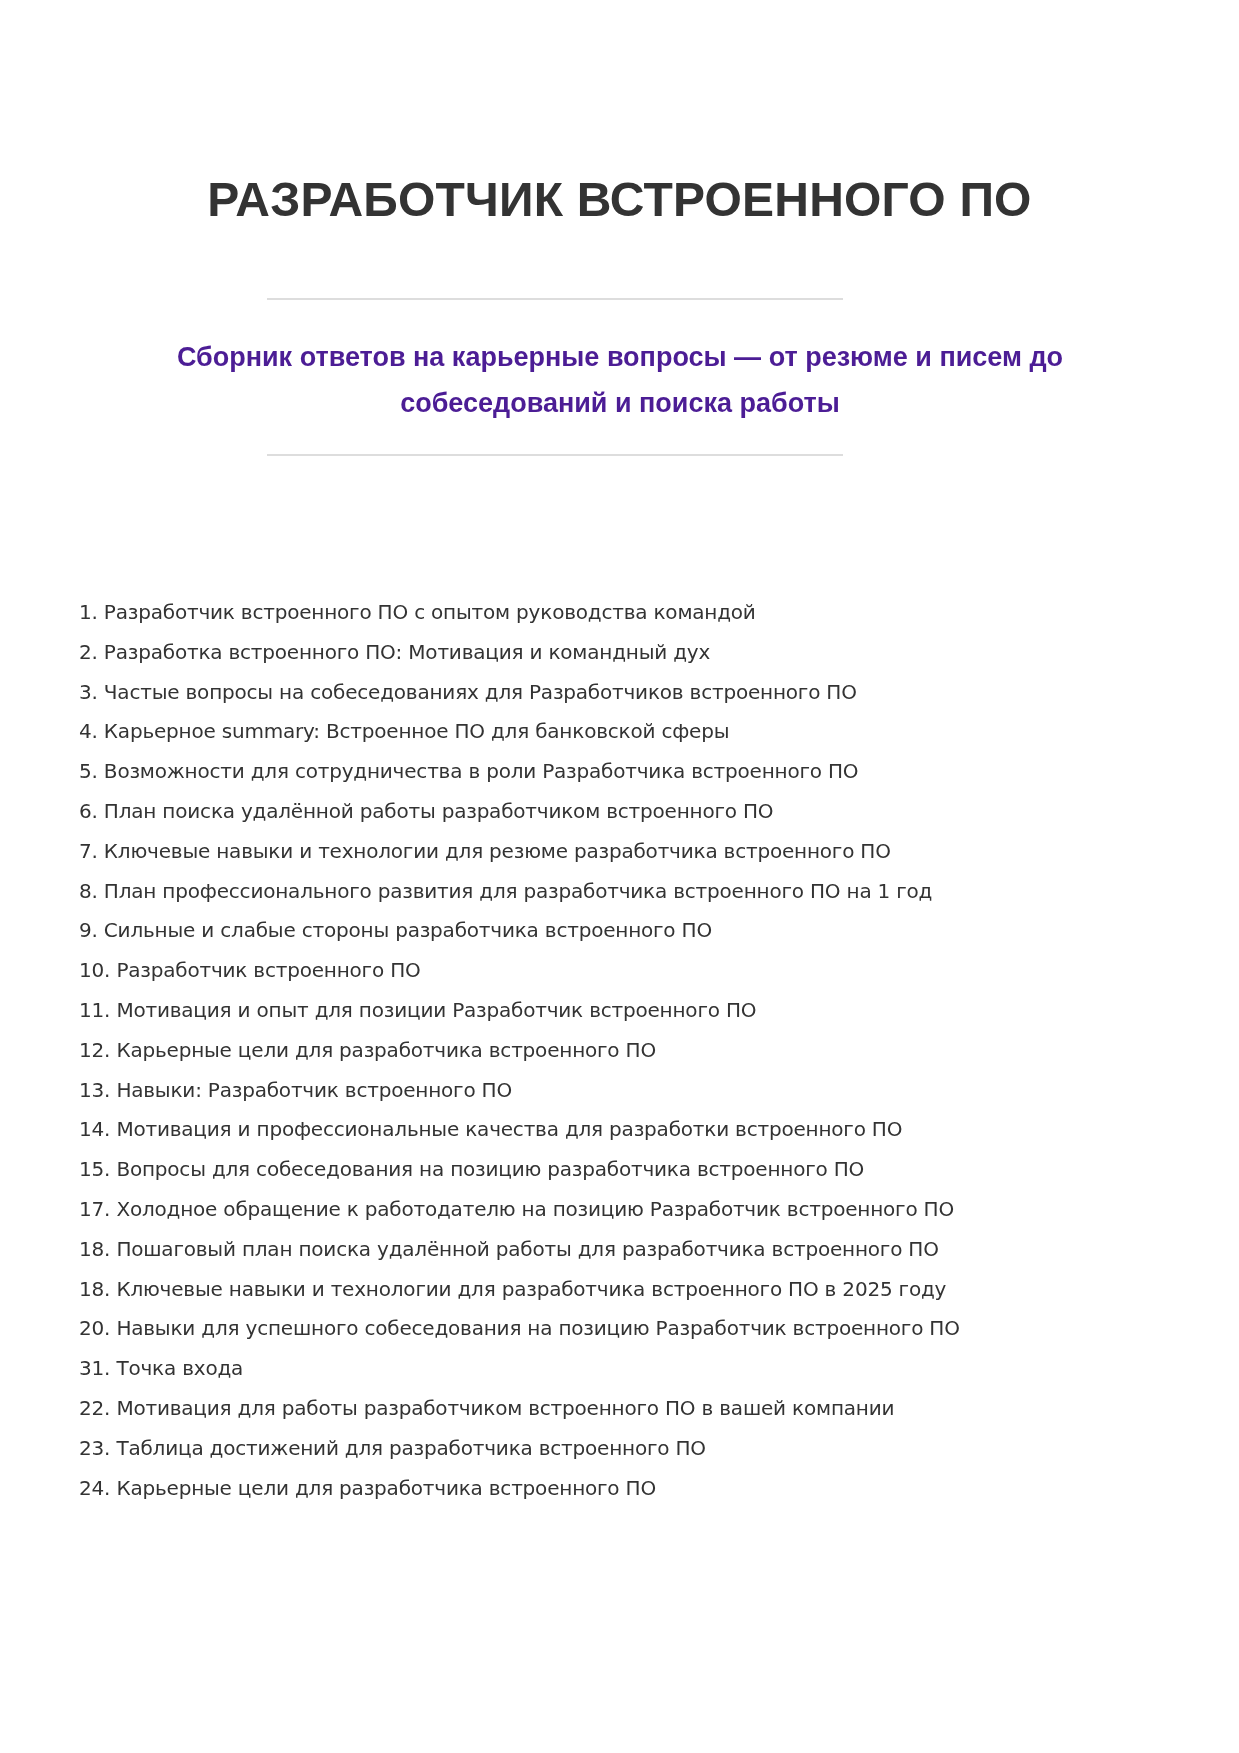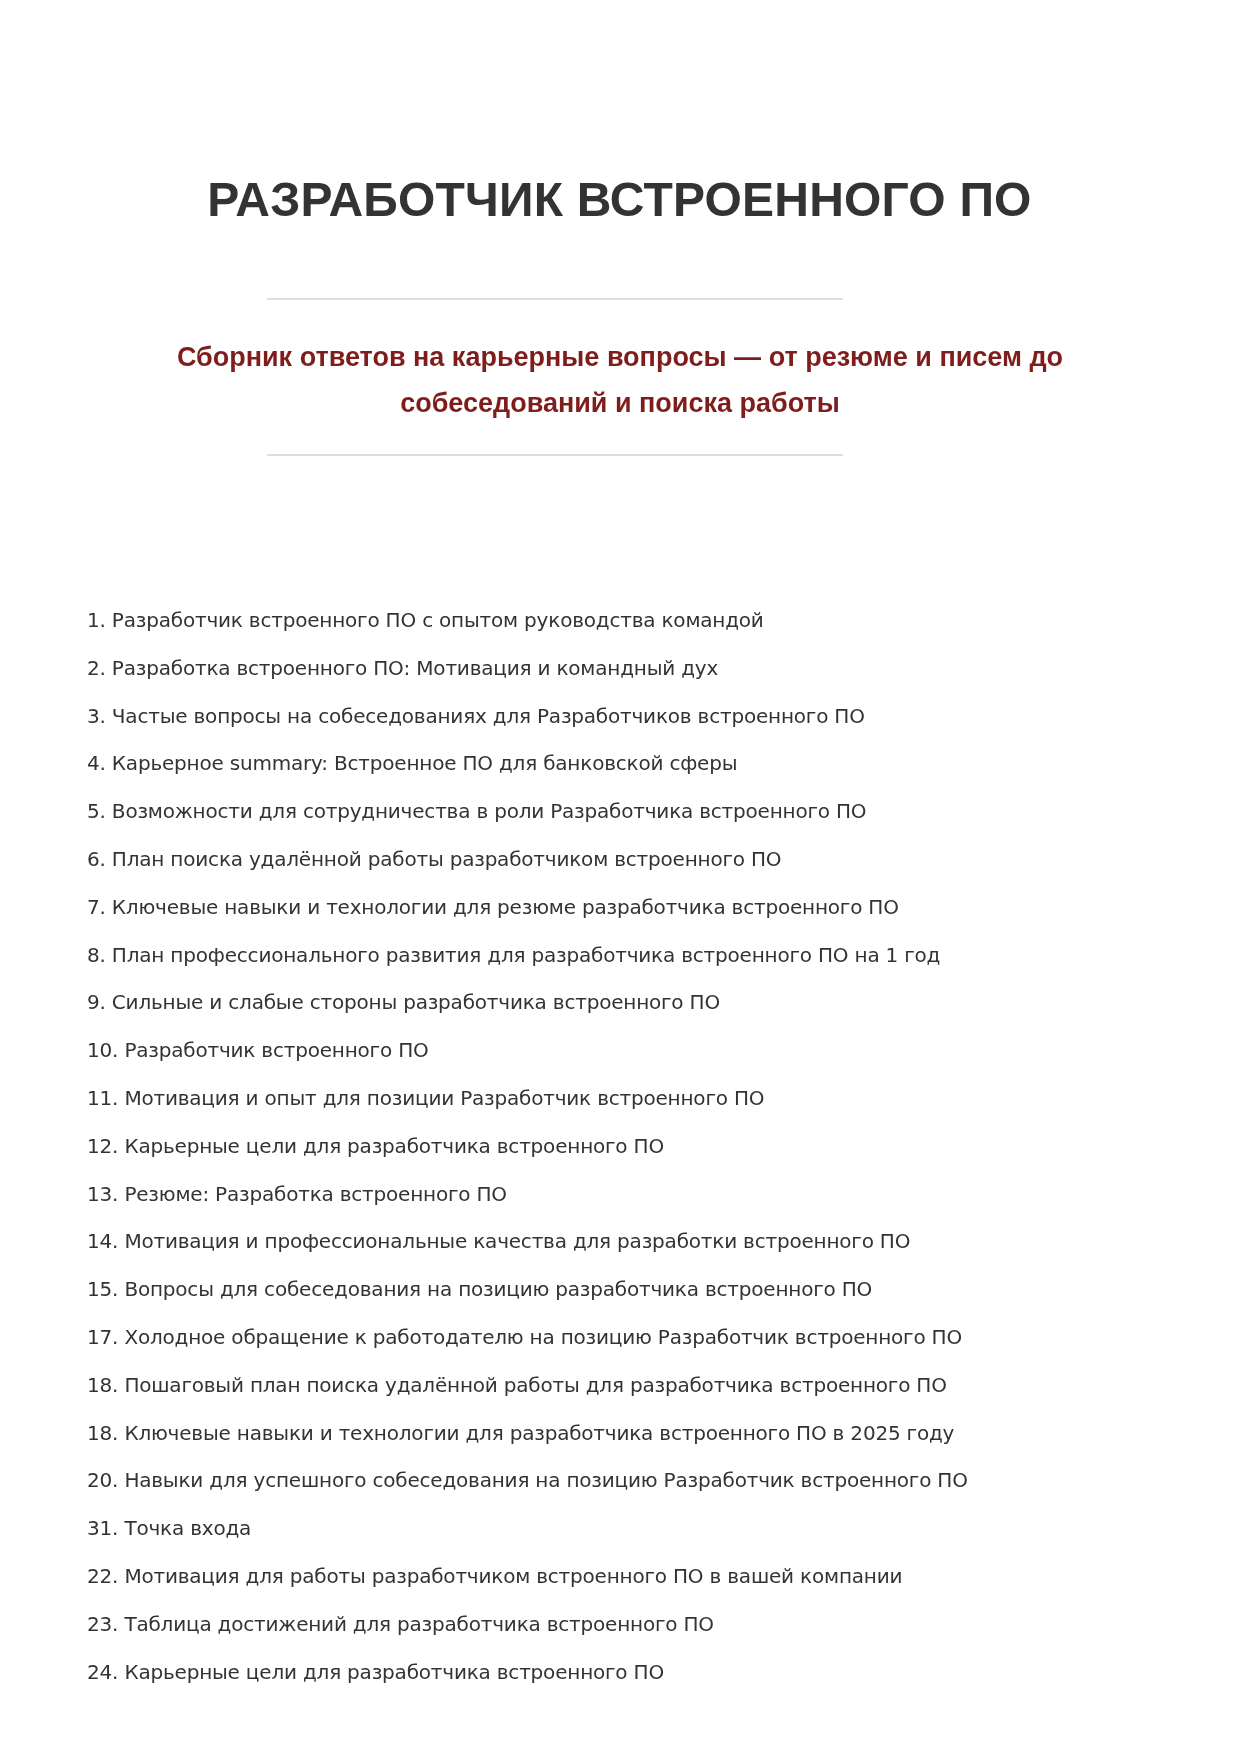--- a/index.html
+++ b/index.html
@@ -43,37 +43,37 @@
     .subtitle {
       position: absolute;
       left: 100px;
       width: 1040px;
       top: 334px;
       text-align: center;
       font-family: "Liberation Sans", "DejaVu Sans", sans-serif;
       font-weight: bold;
       font-size: 27px;
       line-height: 46px;
-      color: #7f1d1d;
+      color: #4c1d95;
       margin: 0;
     }
     .toc {
       position: absolute;
       left: 75px;
       top: 591px;
       margin: 0;
       padding: 0;
       list-style: none;
       font-family: "DejaVu Sans", "Liberation Sans", sans-serif;
       font-size: 20px;
       line-height: 35.8px;
       color: #333333;
     }
     .toc li {
-      margin: 12px;
+      margin: 4px;
       padding: 0;
       white-space: nowrap;
       letter-spacing: -0.2px;
     }
   </style>
 </head>
 <body>
 
 <h1 class="title">РАЗРАБОТЧИК ВСТРОЕННОГО ПО</h1>
 
@@ -89,21 +89,21 @@
   <li><span>3.</span> <span>Частые вопросы на собеседованиях для Разработчиков встроенного ПО</span></li>
   <li><span>4.</span> <span>Карьерное summary: Встроенное ПО для банковской сферы</span></li>
   <li><span>5.</span> <span>Возможности для сотрудничества в роли Разработчика встроенного ПО</span></li>
   <li><span>6.</span> <span>План поиска удалённой работы разработчиком встроенного ПО</span></li>
   <li><span>7.</span> <span>Ключевые навыки и технологии для резюме разработчика встроенного ПО</span></li>
   <li><span>8.</span> <span>План профессионального развития для разработчика встроенного ПО на 1 год</span></li>
   <li><span>9.</span> <span>Сильные и слабые стороны разработчика встроенного ПО</span></li>
   <li><span>10.</span> <span>Разработчик встроенного ПО</span></li>
   <li><span>11.</span> <span>Мотивация и опыт для позиции Разработчик встроенного ПО</span></li>
   <li><span>12.</span> <span>Карьерные цели для разработчика встроенного ПО</span></li>
-  <li><span>13.</span> <span>Резюме: Разработка встроенного ПО</span></li>
+  <li><span>13.</span> <span>Навыки: Разработчик встроенного ПО</span></li>
   <li><span>14.</span> <span>Мотивация и профессиональные качества для разработки встроенного ПО</span></li>
   <li><span>15.</span> <span>Вопросы для собеседования на позицию разработчика встроенного ПО</span></li>
   <li><span>17.</span> <span>Холодное обращение к работодателю на позицию Разработчик встроенного ПО</span></li>
   <li><span>18.</span> <span>Пошаговый план поиска удалённой работы для разработчика встроенного ПО</span></li>
   <li><span>18.</span> <span>Ключевые навыки и технологии для разработчика встроенного ПО в 2025 году</span></li>
   <li><span>20.</span> <span>Навыки для успешного собеседования на позицию Разработчик встроенного ПО</span></li>
   <li><span>31.</span> <span>Точка входа</span></li>
   <li><span>22.</span> <span>Мотивация для работы разработчиком встроенного ПО в вашей компании</span></li>
   <li><span>23.</span> <span>Таблица достижений для разработчика встроенного ПО</span></li>
   <li><span>24.</span> <span>Карьерные цели для разработчика встроенного ПО</span></li>

